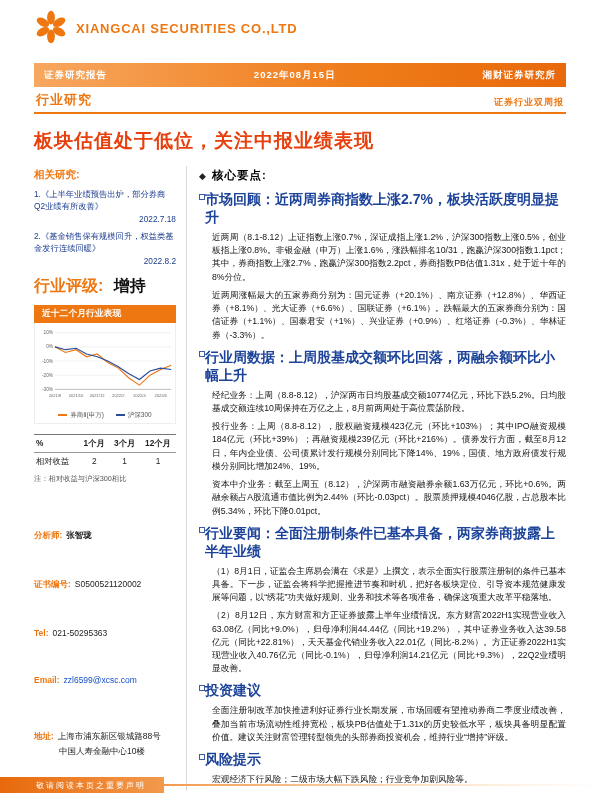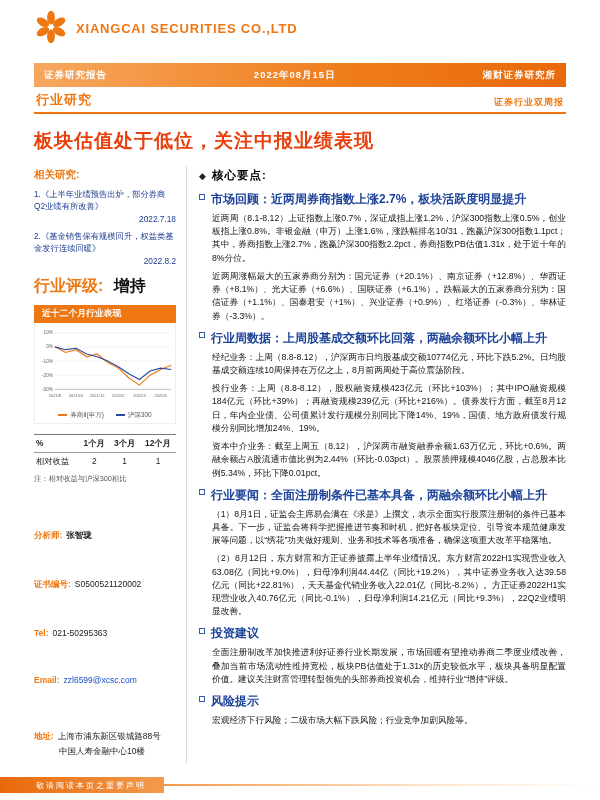--- a/index.html
+++ b/index.html
@@ -58,21 +58,21 @@
   .contact .lbl { color: #ee7711; font-weight: bold; flex: none; margin-top: 32px; }
   .val { color: #222; }
   .bold { font-weight: bold; }
   .email { color: #1550c8; }
   .addr-gap { margin-top: 14px; }
   .addr2 { padding-left: 25px; margin-top: -2px; }
 
   
   .core-heading { display: flex; align-items: center; gap: 5px; font-size: 11.5px; font-weight: bold; color: #000; margin-bottom: 8px; letter-spacing: 1px; }
   .diamond { color: #222; font-size: 9px; }
-  .sec-heading { display: flex; gap: 6px; align-items: flex-start; font-size: 12px; font-weight: bold; color: #1c4399; margin: 7px 0 4px; }
+  .sec-heading { display: flex; align-items: flex-start; font-size: 14px; font-weight: bold; color: #1c4399; margin: 7px 0 4px; }
   .sq { flex: none; width: 6px; height: 6px; border: 1.4px solid #3a5ba8; margin-top: 2.5px; background: #fff; }
   .para { font-size: 8.7px; line-height: 1.52; text-align: justify; color: #141414; margin: 0 0 5px 13px; }
 
   
   .footer { position: absolute; left: 0; bottom: 7px; width: 100%; display: flex; align-items: center; }
   .footer-band { background: linear-gradient(90deg, #e8690b, #f29a4d); color: #fff; font-size: 8px; letter-spacing: 2px; padding: 2.5px 18px 2.5px 36px; white-space: nowrap; }
   .footer-line { flex: 1; height: 2.5px; background: linear-gradient(90deg, #f29a4d, #fde3c8 60%, #ffffff); }
 </style>
 </head>
 <body>
@@ -224,21 +224,21 @@
           <span>行业周数据：上周股基成交额环比回落，两融余额环比小幅上升</span>
         </div>
         <p class="para">经纪业务：上周（8.8-8.12），沪深两市日均股基成交额10774亿元，环比下跌5.2%。日均股基成交额连续10周保持在万亿之上，8月前两周处于高位震荡阶段。</p>
         <p class="para">投行业务：上周（8.8-8.12），股权融资规模423亿元（环比+103%）；其中IPO融资规模184亿元（环比+39%）；再融资规模239亿元（环比+216%）。债券发行方面，截至8月12日，年内企业债、公司债累计发行规模分别同比下降14%、19%，国债、地方政府债发行规模分别同比增加24%、19%。</p>
         <p class="para">资本中介业务：截至上周五（8.12），沪深两市融资融券余额1.63万亿元，环比+0.6%。两融余额占A股流通市值比例为2.44%（环比-0.03pct）。股票质押规模4046亿股，占总股本比例5.34%，环比下降0.01pct。</p>
       </div>
 
       <div class="sec">
         <div class="sec-heading">
           <span class="sq"></span>
-          <span>行业要闻：全面注册制条件已基本具备，两融余额环比小幅上升</span>
+          <span>行业要闻：全面注册制条件已基本具备，两家券商披露上半年业绩</span>
         </div>
         <p class="para">（1）8月1日，证监会主席易会满在《求是》上撰文，表示全面实行股票注册制的条件已基本具备。下一步，证监会将科学把握推进节奏和时机，把好各板块定位、引导资本规范健康发展等问题，以“绣花”功夫做好规则、业务和技术等各项准备，确保这项重大改革平稳落地。</p>
         <p class="para">（2）8月12日，东方财富和方正证券披露上半年业绩情况。东方财富2022H1实现营业收入63.08亿（同比+9.0%），归母净利润44.44亿（同比+19.2%），其中证券业务收入达39.58亿元（同比+22.81%），天天基金代销业务收入22.01亿（同比-8.2%）。方正证券2022H1实现营业收入40.76亿元（同比-0.1%），归母净利润14.21亿元（同比+9.3%），22Q2业绩明显改善。</p>
       </div>
 
       <div class="sec">
         <div class="sec-heading">
           <span class="sq"></span>
           <span>投资建议</span>
         </div>

